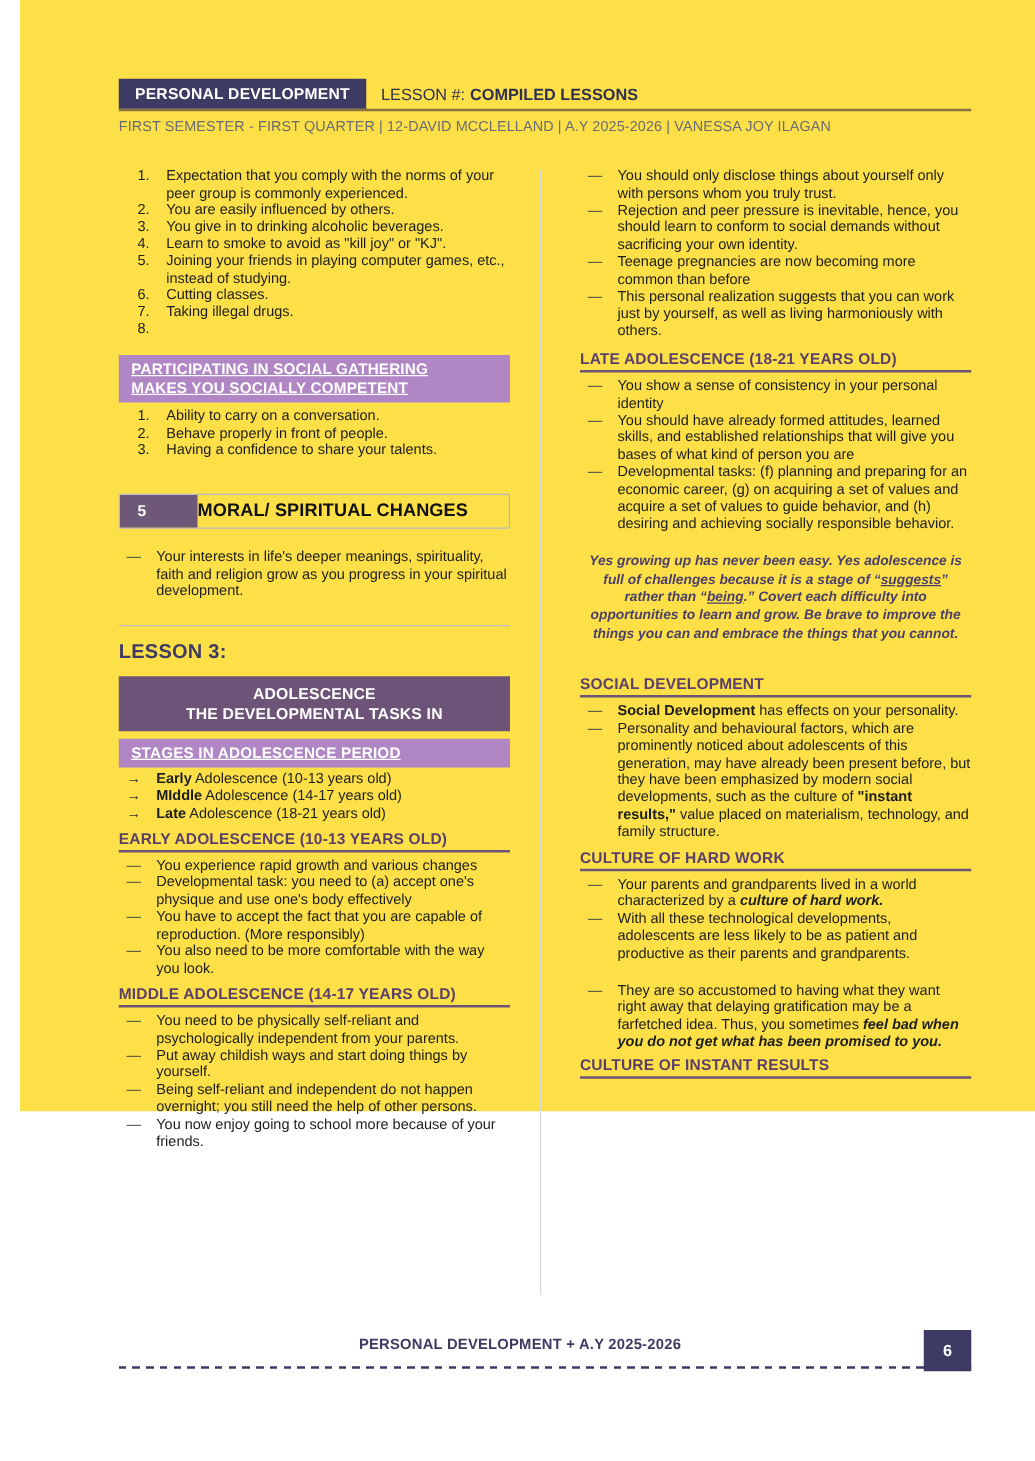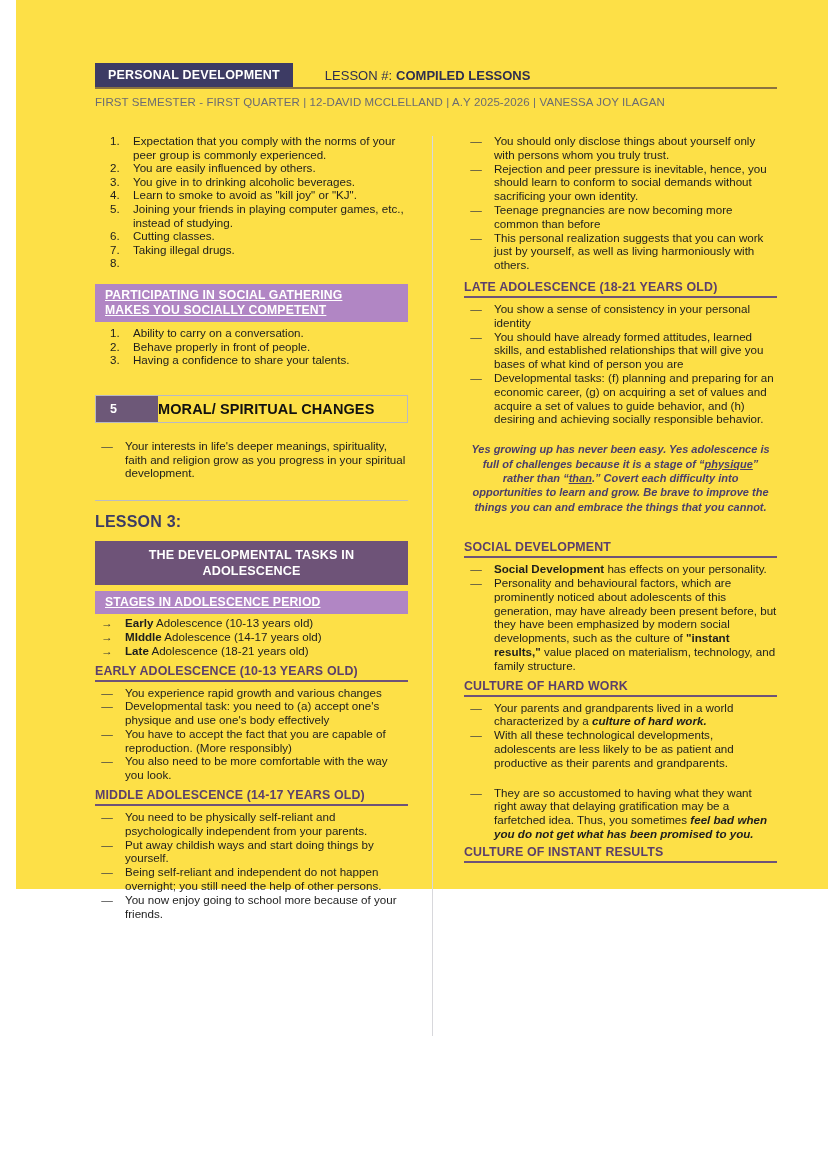--- a/index.html
+++ b/index.html
@@ -48,21 +48,20 @@
     white-space: nowrap;
   }
   .header-lesson {
     flex: 1;
     display: flex;
     align-items: center;
     padding-left: 12px;
     font-size: 13px;
     color: #2f2f4f;
     white-space: nowrap;
-    margin-left: 20px;
   }
   .header-lesson .lbl { font-weight: 400; }
   .header-lesson .val { font-weight: bold; margin-left: 4px; }
   .header-rule {
     height: 2px;
     background: #8b7340;
     width: 100%;
     margin-top: 0px;
   }
   .header-sub {
@@ -384,22 +383,22 @@
 
       <div class="sp20"></div>
       <div class="hrule"></div>
       <div class="sp12"></div>
 
       <div class="lesson-title">LESSON 3:</div>
 
       <div class="sp10"></div>
 
       <div class="banner-dark">
+        <div>ADOLESCENCE</div>
         <div>THE DEVELOPMENTAL TASKS IN</div>
-        <div>ADOLESCENCE</div>
       </div>
 
       <div class="sp6"></div>
 
       <div class="banner-light">STAGES IN ADOLESCENCE PERIOD</div>
 
       <div class="sp2"></div>
       <ul class="dashlist arrow" id="stages-list">
           <li>
             <span class="bullet">→</span>
@@ -496,21 +495,21 @@
           </li>
           <li>
             <span class="bullet">—</span>
             <span class="txt">Developmental tasks: (f) planning and preparing for an economic career, (g) on acquiring a set of values and acquire a set of values to guide behavior, and (h) desiring and achieving socially responsible behavior.</span>
           </li>
         </ul>
 
       <div class="sp16"></div>
 
       <div class="quote">
-        <span>Yes growing up has never been easy. Yes adolescence is full of challenges because it is a stage of “</span><u>physique</u><span>” rather than “</span><u>than</u><span>.” Covert each difficulty into opportunities to learn and grow. Be brave to improve the things you can and embrace the things that you cannot.</span>
+        <span>Yes growing up has never been easy. Yes adolescence is full of challenges because it is a stage of “</span><u>suggests</u><span>” rather than “</span><u>being</u><span>.” Covert each difficulty into opportunities to learn and grow. Be brave to improve the things you can and embrace the things that you cannot.</span>
       </div>
 
       <div class="sp20"></div>
 
 
       <div class="sp6"></div>
       <div class="uhead">SOCIAL DEVELOPMENT</div>
       <div class="sp4"></div>
 
       <ul class="dashlist">
@@ -547,14 +546,19 @@
           <span class="txt"><span>They are so accustomed to having what they want right away that delaying gratification may be a farfetched idea. Thus, you sometimes </span><b><i>feel bad when you do not get what has been promised to you.</i></b></span>
         </li>
       </ul>
 
       <div class="sp4"></div>
       <div class="uhead">CULTURE OF INSTANT RESULTS</div>
 
     </div>
   </div>
 
+  <div class="footer">
+    <div class="footer-text">PERSONAL DEVELOPMENT + A.Y 2025-2026</div>
+    <div class="footer-dashes"></div>
+    <div class="footer-page">6</div>
+  </div>
 
 </div>
 
 </body></html>

